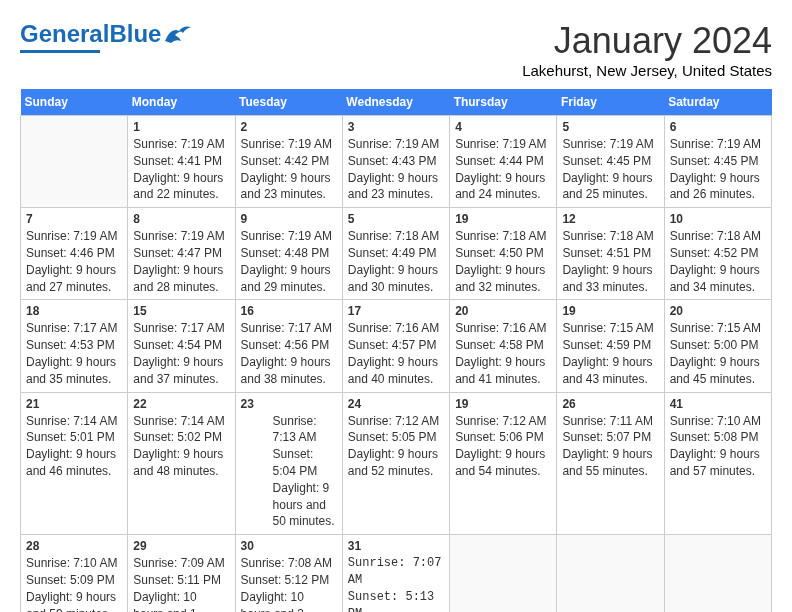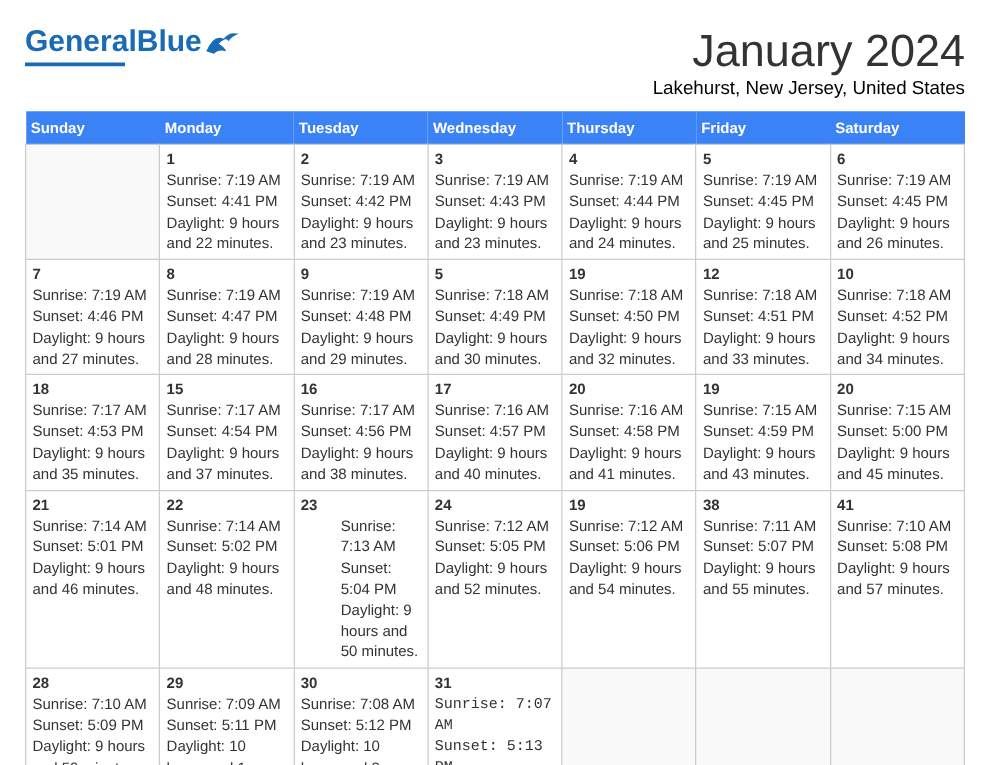--- a/index.html
+++ b/index.html
@@ -274,21 +274,21 @@
 Sunset: 5:05 PM
 Daylight: 9 hours and 52 minutes.</div>
         </td>
         <td>
           <div class="day-number">19</div>
           <div class="day-info" style="white-space: pre-line;">Sunrise: 7:12 AM
 Sunset: 5:06 PM
 Daylight: 9 hours and 54 minutes.</div>
         </td>
         <td>
-          <div class="day-number">38</div>
+          <div class="day-number">26</div>
           <div class="day-info" style="white-space: pre-line;">Sunrise: 7:11 AM
 Sunset: 5:07 PM
 Daylight: 9 hours and 55 minutes.</div>
         </td>
         <td>
           <div class="day-number">41</div>
           <div class="day-info" style="white-space: pre-line;">Sunrise: 7:10 AM
 Sunset: 5:08 PM
 Daylight: 9 hours and 57 minutes.</div>
         </td>

